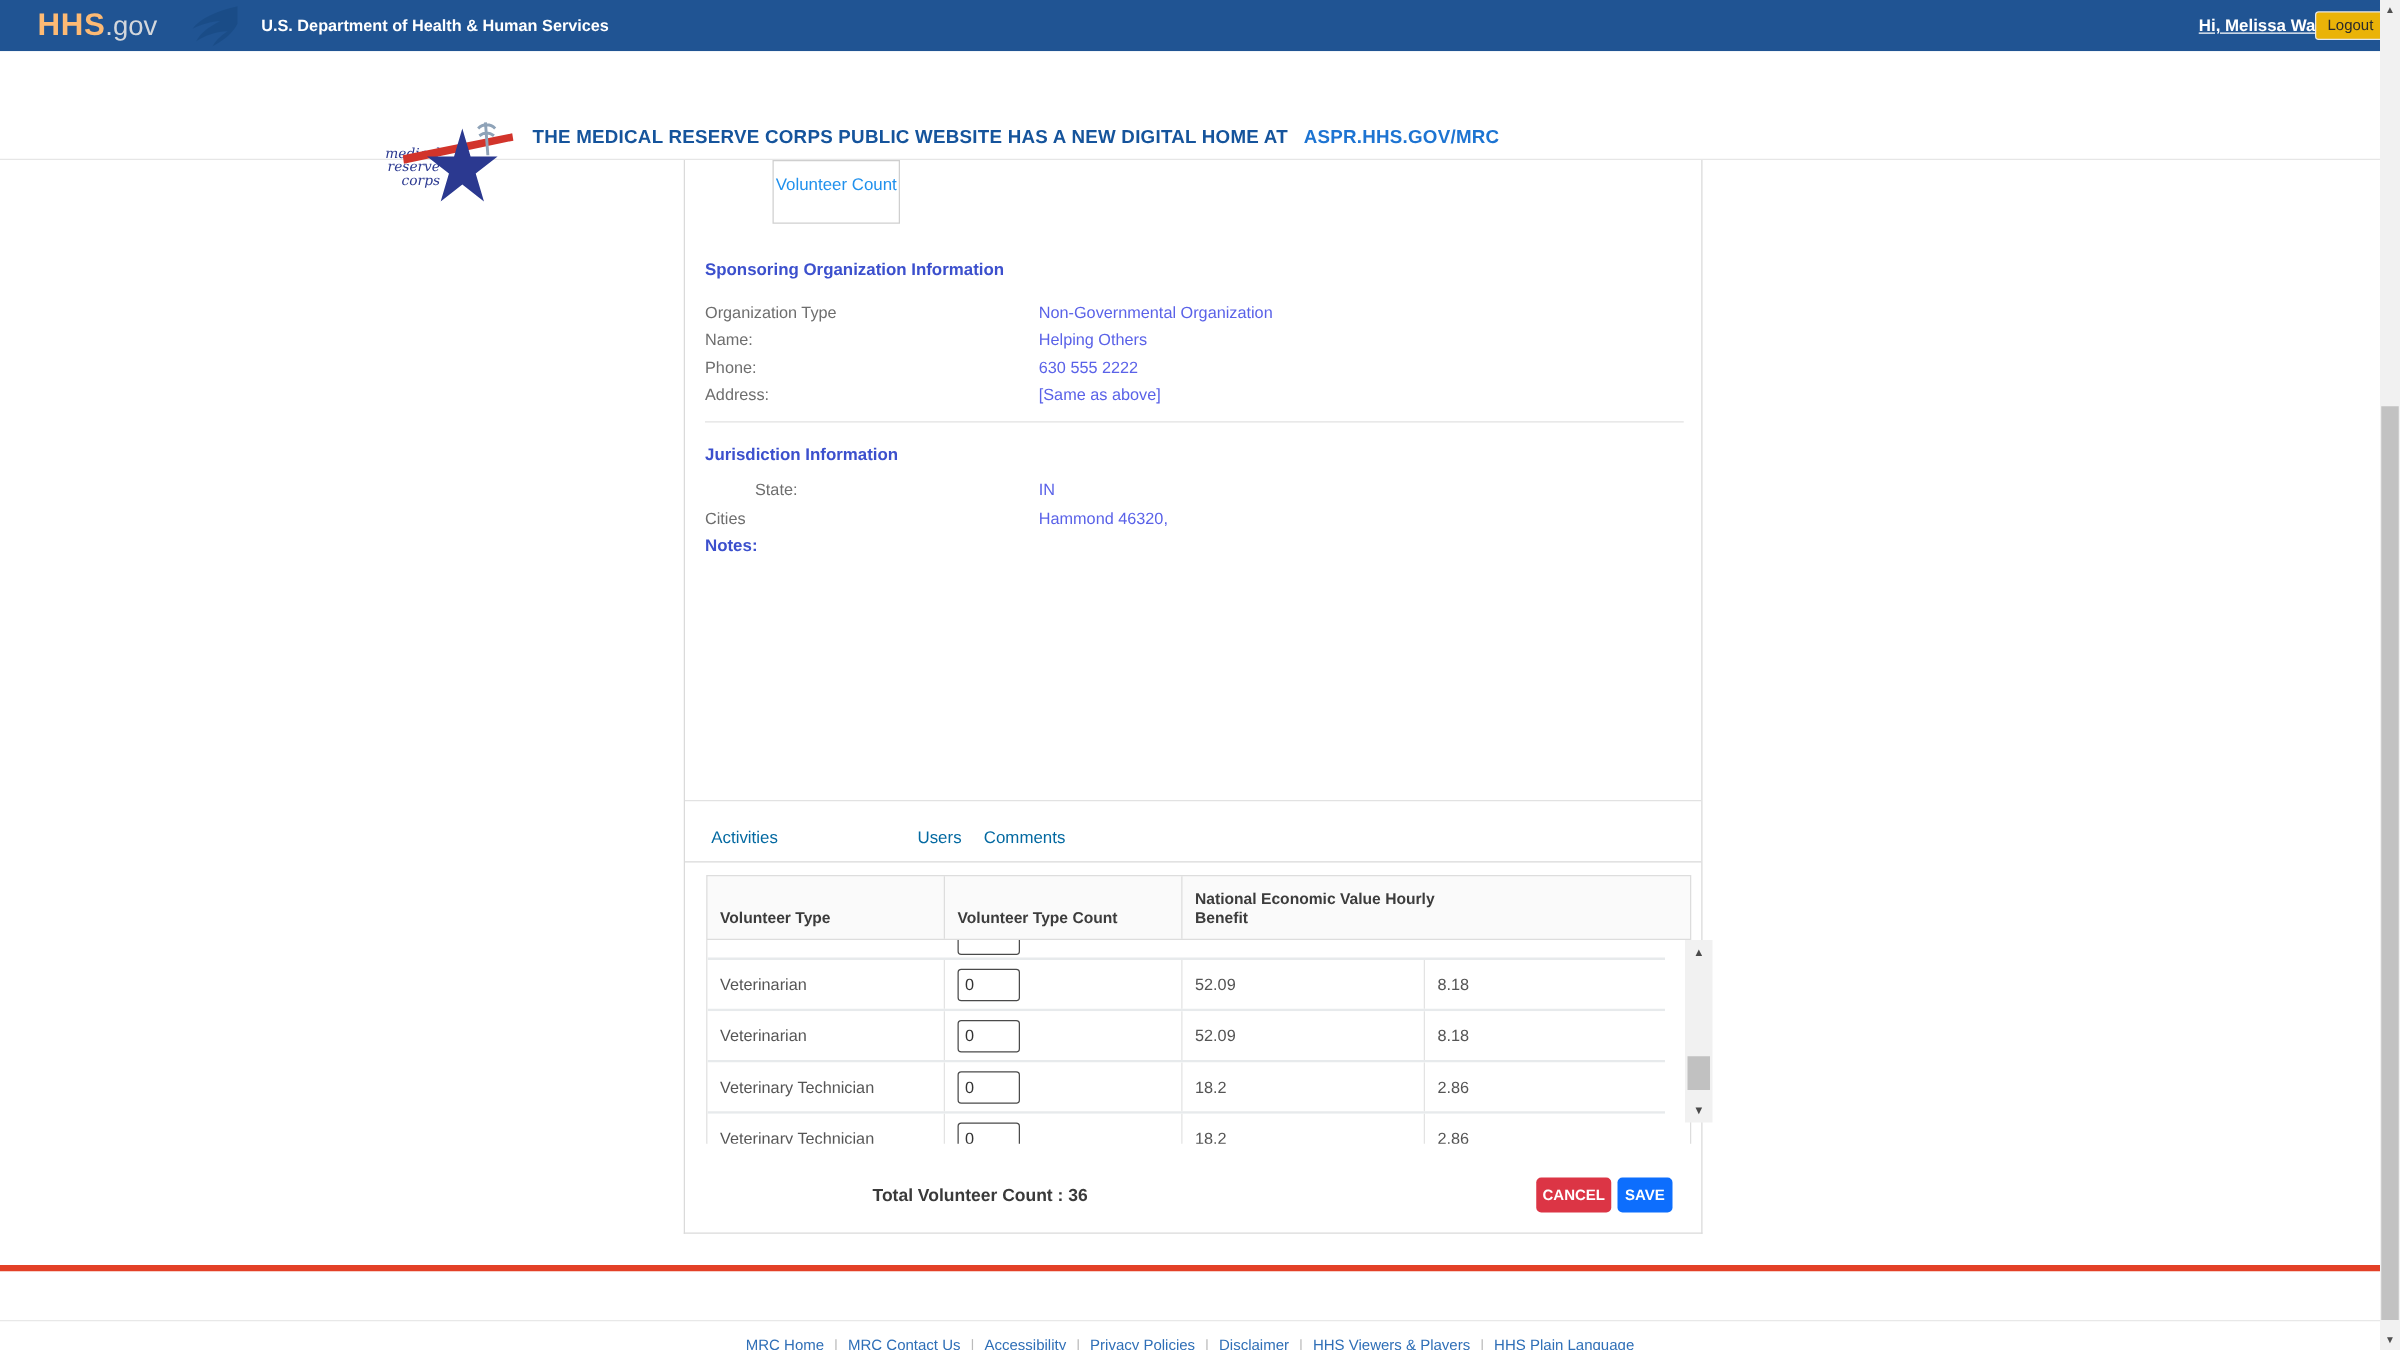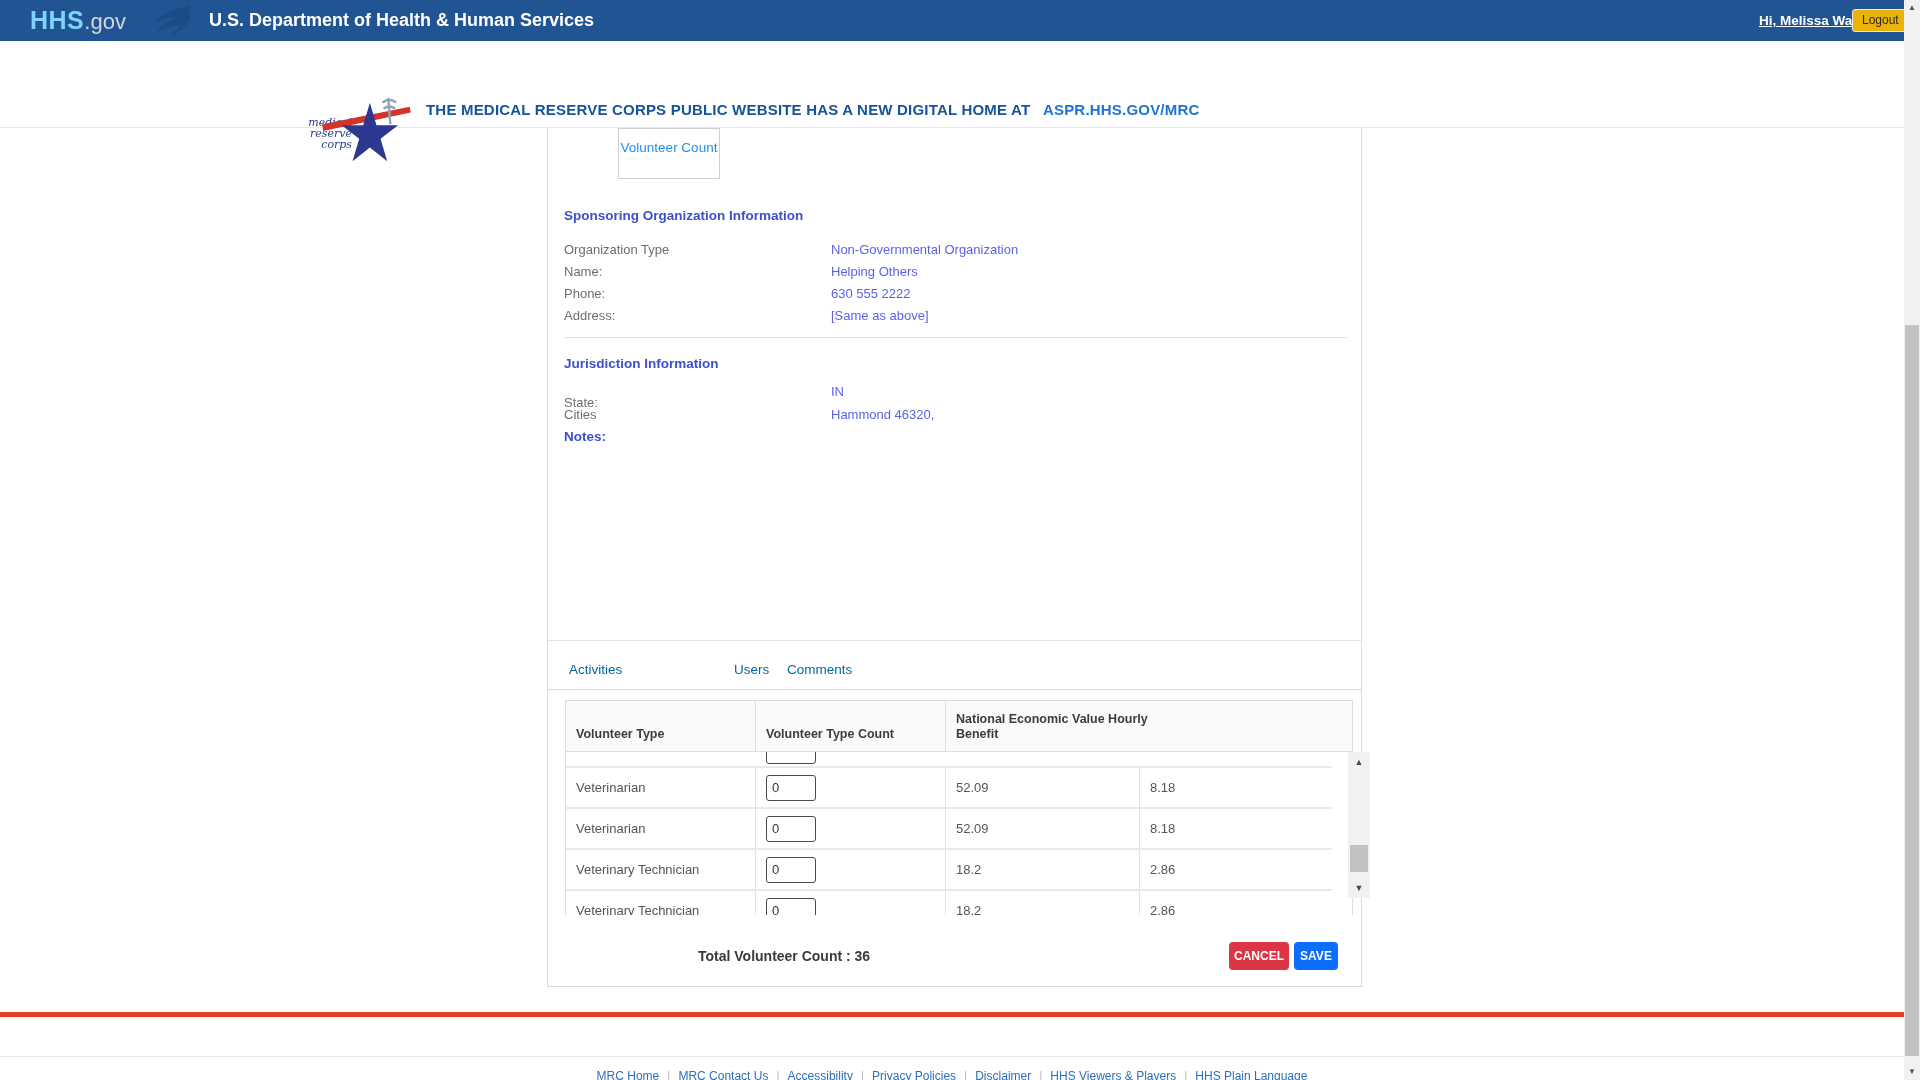--- a/index.html
+++ b/index.html
@@ -3,25 +3,25 @@
 <meta charset="utf-8">
 <style>
   * { box-sizing: border-box; margin: 0; padding: 0; }
   html,body { width:1920px; height:1080px; overflow:hidden; background:#fff;
               font-family:"Liberation Sans", sans-serif; }
   #page { position:absolute; left:0; top:0; width:1904px; height:1080px; background:#fff; }
 
   
   .topbar { position:absolute; left:0; top:0; width:1904px; height:41px; background:#205493; }
   .hhs-logo { position:absolute; left:30px; top:6px; font-size:25px; font-weight:bold; cursor:pointer; }
-  .hhs-logo .h1c { color:#7dd3fc; letter-spacing:0.5px; }
+  .hhs-logo .h1c { color:#fdba74; letter-spacing:0.5px; }
   .hhs-logo .h2c { color:#d3d7dc; font-weight:normal; font-size:22px; }
   .eagle { position:absolute; left:132px; top:3px; opacity:0.55; }
   .dept { position:absolute; left:209px; top:0; height:41px; line-height:41px;
-          color:#ffffff; font-size:18px; font-weight:bold; }
+          color:#ffffff; font-size:13px; font-weight:bold; }
   .user-link { position:absolute; left:1759px; top:0; height:41px; line-height:41px;
                color:#ffffff; font-size:13.5px; font-weight:bold; text-decoration:underline; cursor:pointer; }
   .logout-btn { position:absolute; left:1852px; top:9px; height:23px; padding:0 9px;
                 background:#eab308; color:#2b2b2b; font-size:12px; line-height:21px;
                 border:1px solid #e8e8e8; border-radius:3px; cursor:pointer; }
 
   
   .banner { position:absolute; left:0; top:41px; width:1904px; height:87px; background:#fff;
             border-bottom:1px solid #e6e6e6; }
   .mrc-logo { position:absolute; left:315px; top:54px; width:100px; height:72px; }
@@ -154,21 +154,21 @@
     <div class="f-label" style="top:136px;">Name:</div>
     <div class="f-value" style="top:136px;">Helping Others</div>
     <div class="f-label" style="top:158px;">Phone:</div>
     <div class="f-value" style="top:158px;">630 555 2222</div>
     <div class="f-label" style="top:180px;">Address:</div>
     <div class="f-value" style="top:180px;">[Same as above]</div>
 
     <div class="hdiv" style="top:209px;"></div>
 
     <div class="sec-title" style="top:228px;">Jurisdiction Information</div>
-    <div class="f-label" style="top:267px;">State:</div>
+    <div class="f-label" style="top:256px;margin-left:40px;">State:</div>
     <div class="f-value" style="top:256px;">IN</div>
     <div class="f-label" style="top:279px;">Cities</div>
     <div class="f-value" style="top:279px;">Hammond 46320,</div>
     <div class="sec-title" style="top:301px;">Notes:</div>
 
     <div class="card-div-full"></div>
     <div class="tabstrip">
       <div class="tab tab-activities">Activities</div>
       <div class="tab tab-users">Users</div>
       <div class="tab tab-comments">Comments</div>

